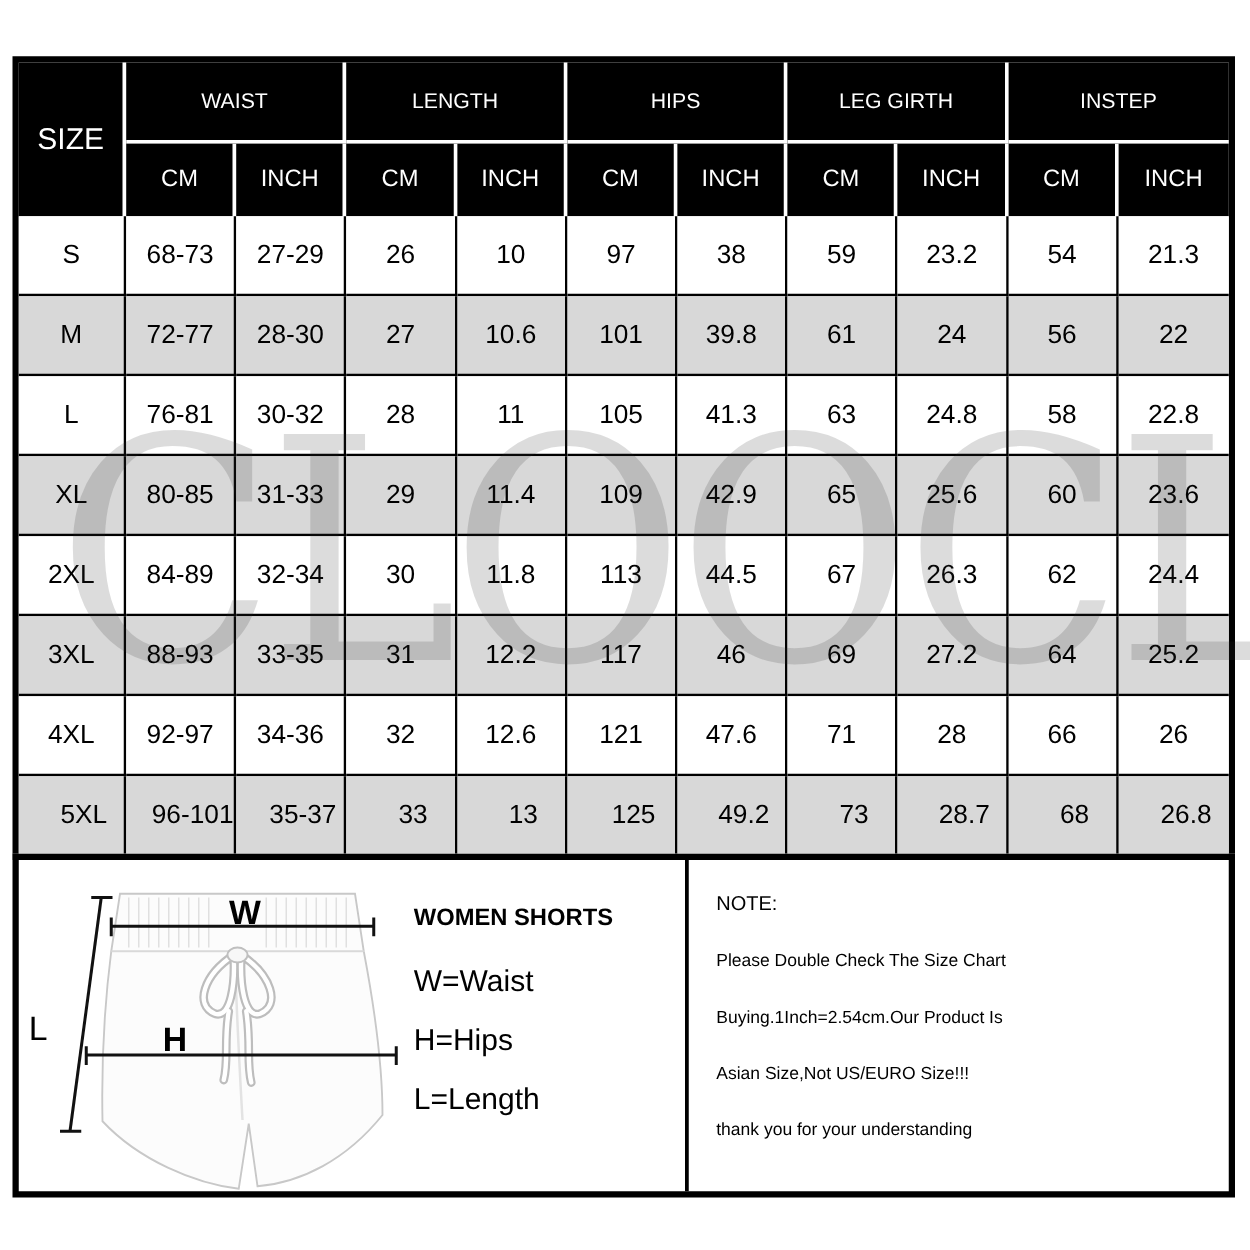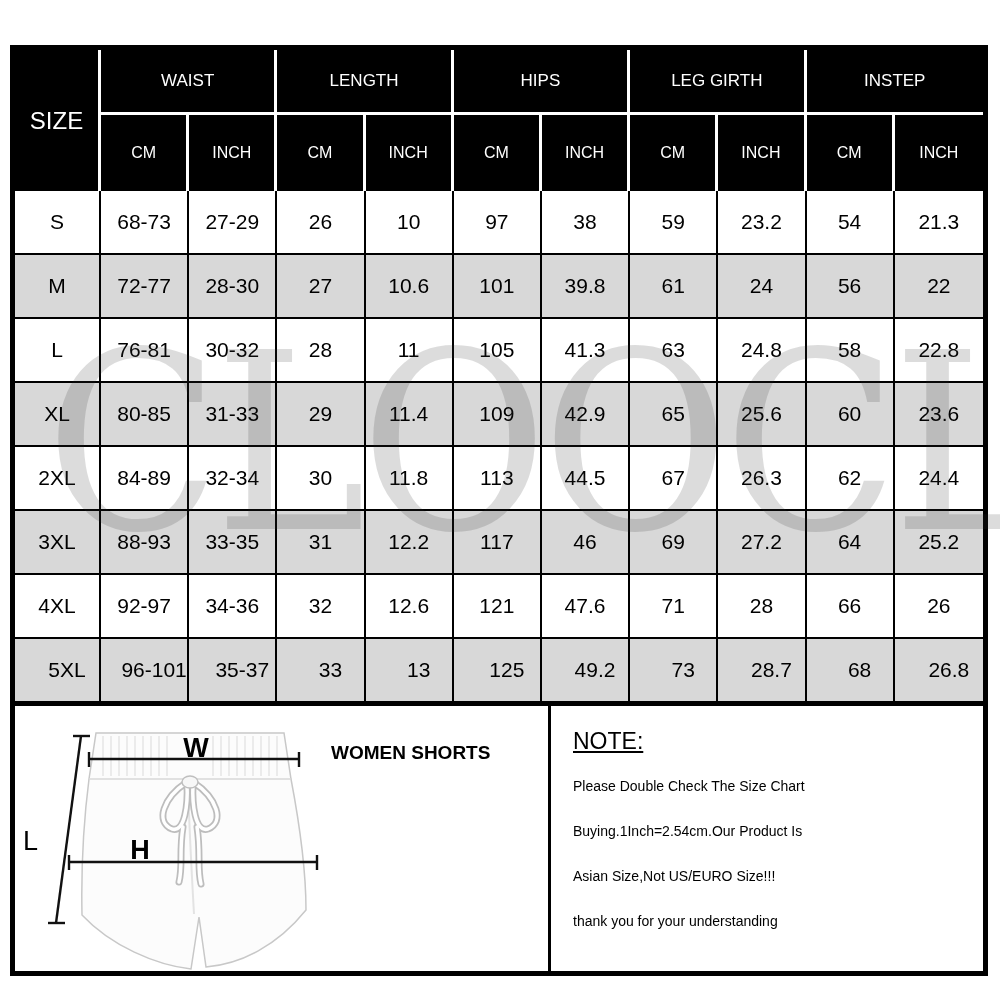--- a/index.html
+++ b/index.html
@@ -7,21 +7,21 @@
          font-family:"Liberation Sans",sans-serif;color:#000;overflow:hidden;}
 
   
   table.size{margin:45px 0 0 10px;border-collapse:separate;border-spacing:0;
              table-layout:fixed;width:978px;border:5px solid #000;background:#fff;}
   th,td{padding:0;text-align:center;vertical-align:middle;font-weight:normal;overflow:hidden;}
   thead th{background:#000;color:#fff;}
   th.size-head{font-size:24px;border-right:3px solid #fff;}
   th.group{font-size:17px;height:62px;border-right:3px solid #fff;border-bottom:3px solid #fff;}
   th.group.last{border-right:none;}
-  tr.units th{font-size:16px;height:76px;border-right:3px solid #fff;}
+  tr.units th{font-size:19px;height:58px;border-right:3px solid #fff;}
   tr.units th.last{border-right:none;}
   tbody td{font-size:21px;height:62px;border-right:2px solid #000;border-bottom:2px solid #000;background:#fff;}
   tbody td:last-child{border-right:none;}
   tbody tr:last-child td{border-bottom:none;padding-left:20px;}
   tbody tr.alt td{background:#d8d8d8;}
 
   
   .watermark{position:absolute;left:6px;top:318px;width:986px;text-align:center;
              font-family:"DejaVu Serif",serif;font-size:248px;line-height:250px;
              letter-spacing:-6px;color:rgba(45,45,45,0.17);
@@ -29,21 +29,21 @@
              pointer-events:none;z-index:6;white-space:nowrap;}
 
   
   .bottom{position:relative;margin:-5px 0 0 10px;width:978px;height:275px;
           border:5px solid #000;display:flex;box-sizing:border-box;background:#fff;}
   .pane-left{position:relative;width:533px;border-right:3px solid #000;}
   .pane-right{flex:1;padding:13px 8px 0 22px;box-sizing:border-box;}
   .legend{position:absolute;left:316px;top:36px;}
   .legend-title{font-size:19px;font-weight:bold;white-space:nowrap;}
   .legend-items{margin-top:16px;font-size:24px;line-height:47px;}
-  .note-heading{font-size:23px;line-height:45px;text-decoration:underline;}
+  .note-heading{font-size:16px;line-height:45px;}
   .note-lines{font-size:14px;line-height:45px;white-space:nowrap;}
   svg text{font-family:"Liberation Sans",sans-serif;}
 </style>
 </head>
 <body>
 
 <div class="sheet">
 
   <div class="watermark">CLOOCL</div>
 
@@ -259,20 +259,25 @@
           </g>
         </g>
 
         <text x="181" y="51" font-size="27" font-weight="bold" text-anchor="middle" fill="#000">W</text>
         <text x="125" y="153" font-size="27" font-weight="bold" text-anchor="middle" fill="#000">H</text>
         <text x="8" y="144" font-size="27" text-anchor="start" fill="#000">L</text>
       </svg>
 
       <div class="legend">
         <div class="legend-title">WOMEN SHORTS</div>
+        <div class="legend-items">
+            <div>W=Waist</div>
+            <div>H=Hips</div>
+            <div>L=Length</div>
+          </div>
       </div>
     </div>
 
     <div class="pane-right">
       <div class="note-heading">NOTE:</div>
       <div class="note-lines">
           <div>Please Double Check The Size Chart</div>
           <div>Buying.1Inch=2.54cm.Our Product Is</div>
           <div>Asian Size,Not US/EURO Size!!!</div>
           <div>thank you for your understanding</div>

